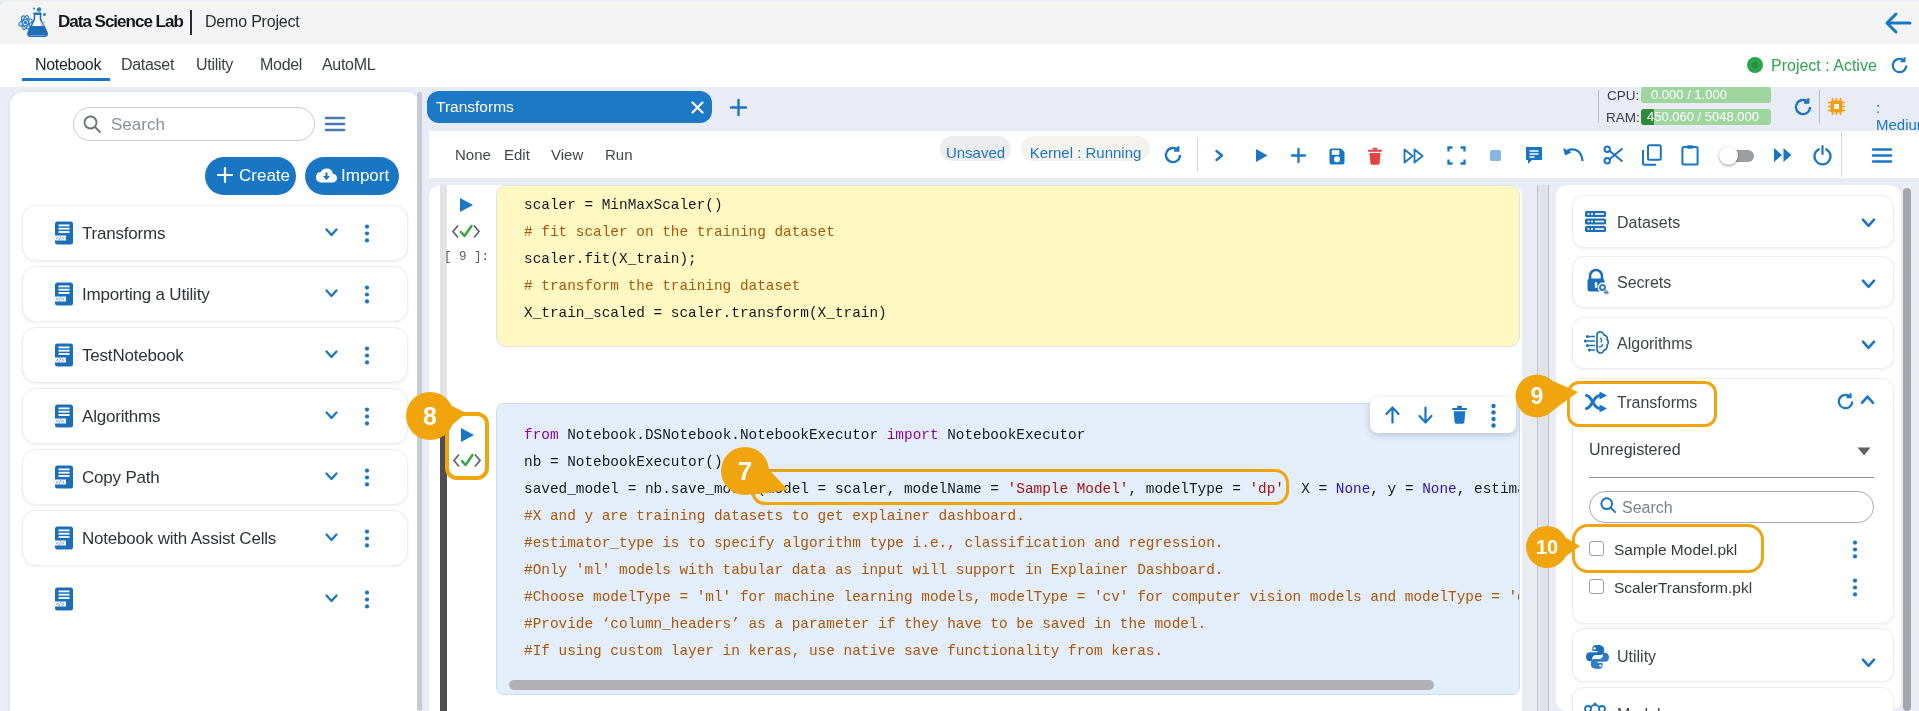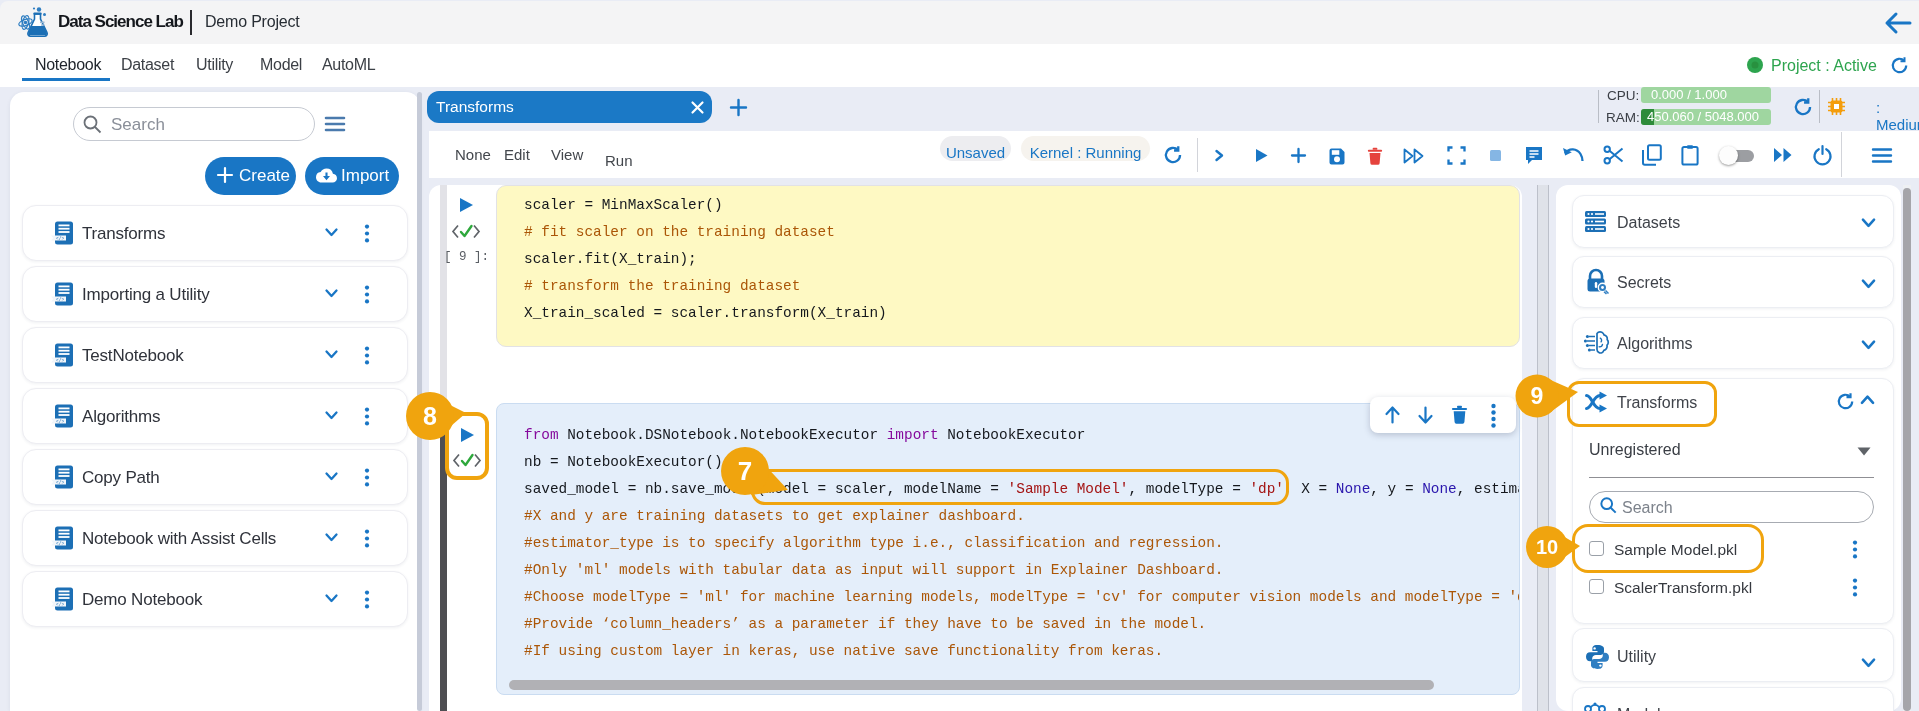--- a/index.html
+++ b/index.html
@@ -129,21 +129,21 @@
   </g>
   <rect x="3.5" y="3.5" width="12" height="12" rx="2" fill="#f49d0c"></rect>
   <rect x="7" y="7" width="5" height="5" fill="#fff"></rect>
 </svg>
 <span class="abs" style="left:1849px;top:99px;font-size:15px;color:#1976c5;margin-left:27px;">: Medium</span>
 
 <div class="abs" id="toolbar">
   <span class="menu" style="left:26px;">None</span>
   <span class="menu" style="left:75px;">Edit</span>
   <span class="menu" style="left:122px;">View</span>
-  <span class="menu" style="left:176px;margin-top:6px;">Run</span>
+  <span class="menu" style="left:176px;">Run</span>
   <div class="pill" style="left:511px;width:71px;background:#ededf0;">Unsaved</div>
   <div class="pill" style="left:592px;width:129px;background:#f6f3ee;">Kernel : Running</div>
 </div>
 <svg style="left:1163px;top:145px;" width="20" height="20" viewBox="0 0 19 19" fill="none" stroke="#1976c5" stroke-width="2.2">
   <path d="M16.2 9.5 a6.7 6.7 0 1 1 -2 -4.8"></path>
     <path d="M14.5 1.2 v4 h-4"></path>
 </svg>
 <div class="abs" style="left:1197px;top:138px;width:1px;height:34px;background:#d2d4da;"></div>
 <svg style="left:1214px;top:149px;" width="10" height="13" viewBox="0 0 10 13" fill="none" stroke="#1976c5" stroke-width="2.4" stroke-linecap="round" stroke-linejoin="round">
     <path d="M2.5 2 L8 6.5 L2.5 11"></path>
@@ -228,23 +228,20 @@
       <span class="lbl">TestNotebook</span>
     </div>
   <div class="litem" style="top:296px;">
       <span class="lbl">Algorithms</span>
     </div>
   <div class="litem" style="top:357px;">
       <span class="lbl">Copy Path</span>
     </div>
   <div class="litem" style="top:418px;">
       <span class="lbl">Notebook with Assist Cells</span>
-    </div>
-  <div class="litem" style="top:479px;">
-      <span class="lbl">Demo Notebook</span>
     </div>
 </div>
 <svg style="left:83px;top:115px;" width="19" height="19" viewBox="0 0 19 19" fill="none" stroke="#6b7077" stroke-width="1.8">
     <circle cx="7.5" cy="7.5" r="6"></circle>
     <path d="M12 12 L17.5 17.5"></path>
   </svg>
 <svg style="left:325px;top:116px;" width="20" height="16" viewBox="0 0 20 16" stroke="#4a7aad" stroke-width="2.6" stroke-linecap="round">
     <path d="M1 2 H19 M1 8 H19 M1 14 H19"></path>
   </svg>
 <svg style="left:217px;top:167px;" width="16" height="16" viewBox="0 0 16 16" stroke="#fff" stroke-width="2.2" stroke-linecap="round">

